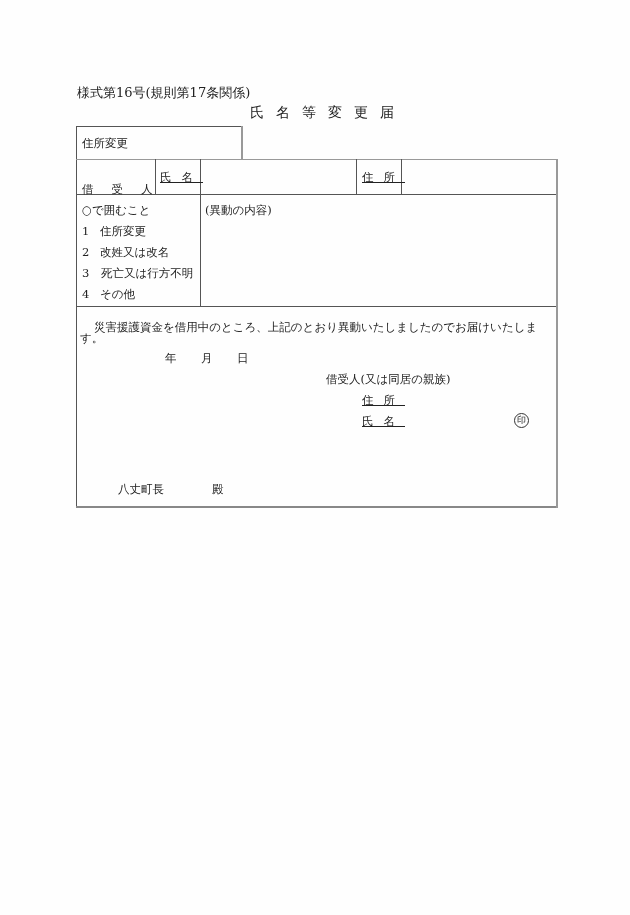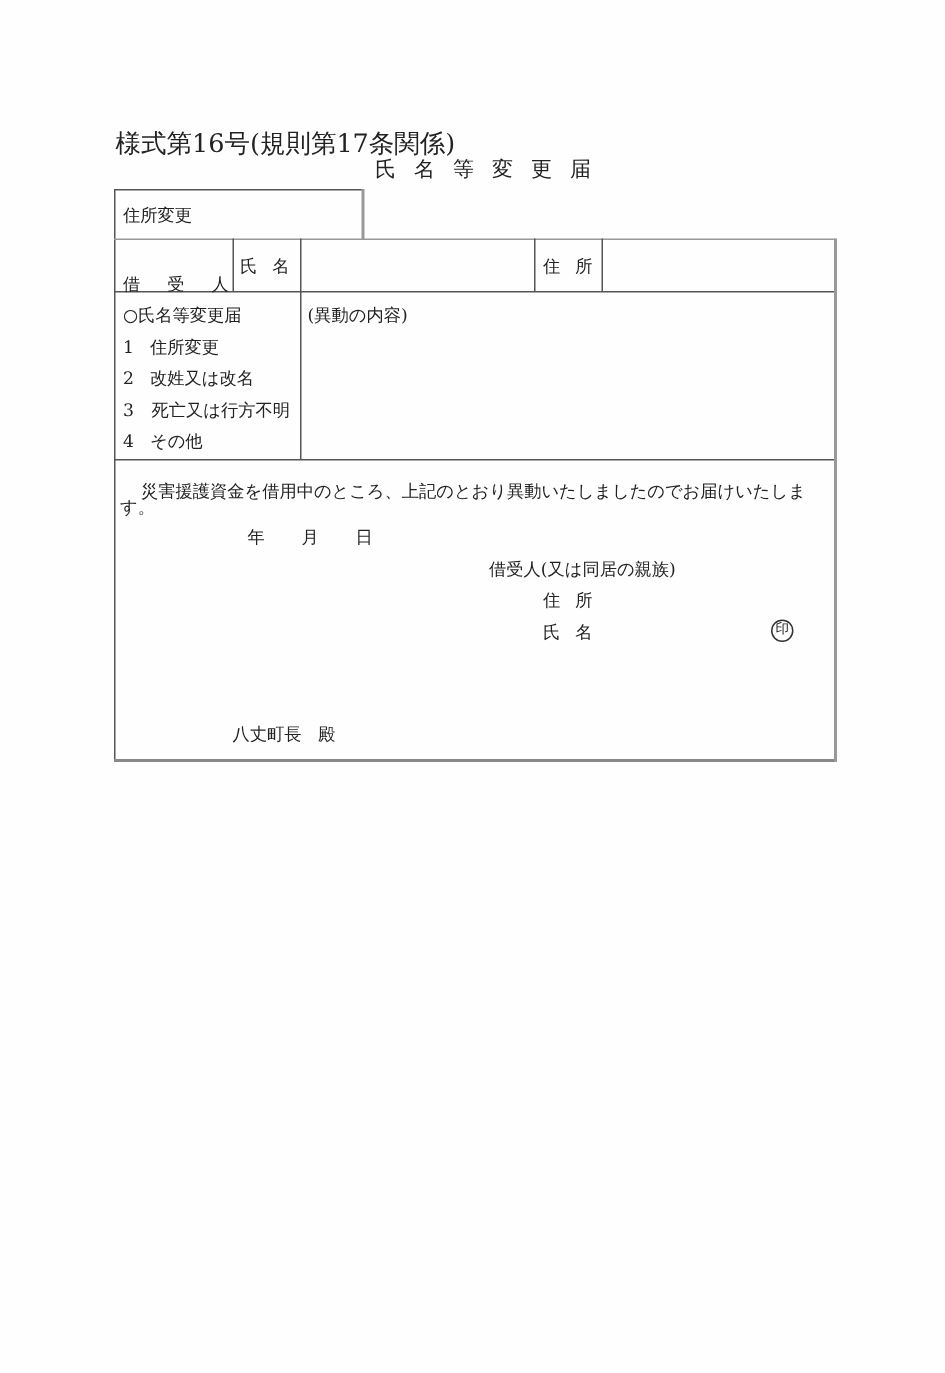--- a/index.html
+++ b/index.html
@@ -10,29 +10,29 @@
     body {
       width: 630px;
       height: 915px;
       position: relative;
       font-family: "DejaVu Serif", "Liberation Serif", serif;
       color: #222;
       font-size: 11.5px;
       overflow: hidden;
     }
     .abs { position: absolute; white-space: nowrap; }
-    .form-no { left: 77px; top: 84px; font-size: 17px; }
+    .form-no { left: 77px; top: 84px; font-size: 13px; }
     .doc-title { left: 250px; top: 104px; font-size: 14px; letter-spacing: 12px; }
 
     .line-h { position: absolute; height: 1px; background: #555; }
     .line-v { position: absolute; width: 1px; background: #555; }
     .line-r { position: absolute; width: 2px; background: #999; }
 
     .cell-text { position: absolute; white-space: nowrap; font-size: 11.5px; }
-    .spaced { letter-spacing: 10px; }
+    .spaced { letter-spacing: 10px; text-decoration: underline; }
     .spaced-wide { letter-spacing: 18px; margin-top: 12px; }
 
     .seal {
       position: absolute;
       width: 13px; height: 13px;
       border: 1px solid #333;
       border-radius: 50%;
       font-size: 9px;
       line-height: 13px;
       text-align: center;
@@ -65,21 +65,21 @@
 
 <div class="cell-text" style="left:82px; top:136px;">住所変更</div>
 <div class="cell-text" style="left:96px; top:136px; width:140px; height:16px;"></div>
 
 <div class="cell-text spaced-wide" style="left:82px; top:170px;">借受人</div>
 <div class="cell-text spaced" style="left:160px; top:170px;">氏名</div>
 <div class="cell-text" style="left:204px; top:166px; width:148px; height:22px;"></div>
 <div class="cell-text spaced" style="left:362px; top:170px;">住所</div>
 <div class="cell-text" style="left:406px; top:166px; width:146px; height:22px;"></div>
 
-<div class="cell-text" style="left:82px; top:203px;">○氏名等変更届</div>
+<div class="cell-text" style="left:82px; top:203px;">○で囲むこと</div>
 
 <div>
   <div class="cell-text" style="left:82px; top:224px;">1</div>
   <div class="cell-text" style="left:100px; top:224px;font-family:Liberation Mono, monospace;">住所変更</div>
 </div>
 <div>
   <div class="cell-text" style="left:82px; top:245px;">2</div>
   <div class="cell-text" style="left:100px; top:245px;">改姓又は改名</div>
 </div>
 <div>
@@ -99,14 +99,14 @@
 
 <div class="cell-text" style="left:165px; top:351px;">年</div>
 <div class="cell-text" style="left:201px; top:351px;">月</div>
 <div class="cell-text" style="left:237px; top:351px;">日</div>
 
 <div class="cell-text" style="left:326px; top:372px;">借受人(又は同居の親族)</div>
 <div class="cell-text spaced" style="left:362px; top:393px;">住所</div>
 <div class="cell-text spaced" style="left:362px; top:414px;">氏名</div>
 <div class="seal" style="left:514px; top:413px;">印</div>
 
-<div class="cell-text" style="left:118px; top:482px;margin-left:37px;">八丈町長</div>
+<div class="cell-text" style="left:118px; top:482px;">八丈町長</div>
 <div class="cell-text" style="left:212px; top:482px;">殿</div>
 
 </body></html>

